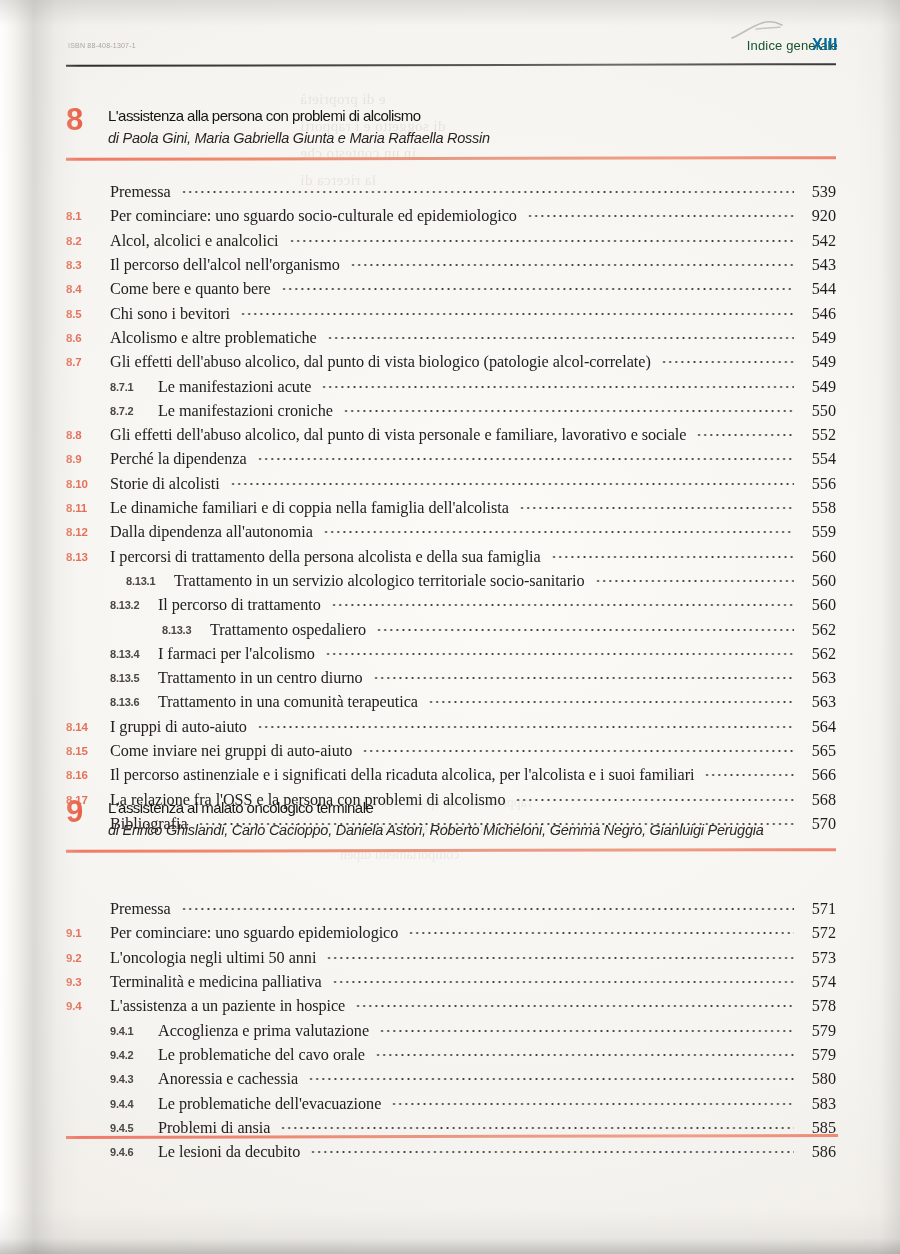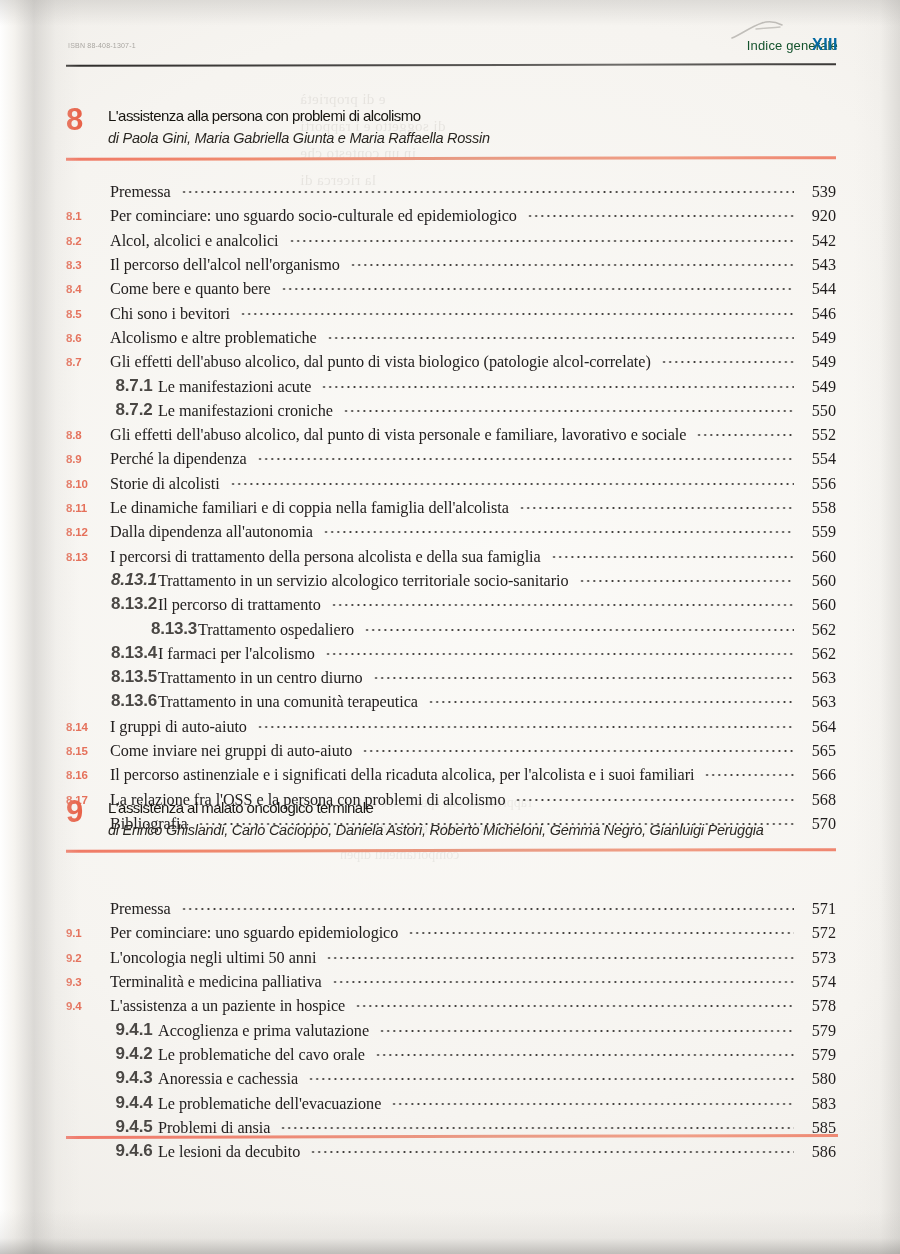--- a/index.html
+++ b/index.html
@@ -222,27 +222,26 @@
     color: #e5705a;
     letter-spacing: -0.2px;
     line-height: 1;
     position: relative;
     top: -1px;
   }
   .subnum {
     flex: 0 0 44px;
     font-family: "Liberation Sans", sans-serif;
     font-weight: bold;
-    font-size: 17px;
+    font-size: 11px;
     color: #4a4744;
     letter-spacing: -0.2px;
     line-height: 1;
     position: relative;
     top: -1px;
-    text-align: center;
   }
   .row.lvl2 .label { padding-left: 0; }
   .row.lvl2 .subnum { flex: 0 0 44px; margin-left: 44px; }
   .row.nonum .num { visibility: hidden; }
 
   .label {
     flex: 0 0 auto;
     font-family: "Liberation Serif", serif;
     white-space: nowrap;
     letter-spacing: -0.05px;
@@ -411,35 +410,35 @@
           <div class="pg">559</div>
         </div>
         <div class="row">
           <div class="num">8.13</div>
           <div class="label">I percorsi di trattamento della persona alcolista e della sua famiglia</div>
           <div class="leader"></div>
           <div class="pg">560</div>
         </div>
         <div class="row lvl2">
           <div class="num" style="visibility: hidden;"></div>
-          <div class="subnum" style="margin-left: 0px; flex: 0 0 48px; font-style: italic;">8.13.1</div>
+          <div class="subnum" style="margin-left: 16px; flex: 0 0 48px;">8.13.1</div>
           <div class="label">Trattamento in un servizio alcologico territoriale socio-sanitario</div>
           <div class="leader"></div>
           <div class="pg">560</div>
         </div>
         <div class="row lvl2">
           <div class="num" style="visibility: hidden;"></div>
           <div class="subnum" style="margin-left: 0px; flex: 0 0 48px;">8.13.2</div>
           <div class="label">Il percorso di trattamento</div>
           <div class="leader"></div>
           <div class="pg">560</div>
         </div>
         <div class="row lvl2">
           <div class="num" style="visibility: hidden;"></div>
-          <div class="subnum" style="margin-left: 0px; flex: 0 0 48px; padding-left: 40px;">8.13.3</div>
+          <div class="subnum" style="margin-left: 12px; flex: 0 0 48px; padding-left: 40px;">8.13.3</div>
           <div class="label">Trattamento ospedaliero</div>
           <div class="leader"></div>
           <div class="pg">562</div>
         </div>
         <div class="row lvl2">
           <div class="num" style="visibility: hidden;"></div>
           <div class="subnum" style="margin-left: 0px; flex: 0 0 48px;">8.13.4</div>
           <div class="label">I farmaci per l'alcolismo</div>
           <div class="leader"></div>
           <div class="pg">562</div>

